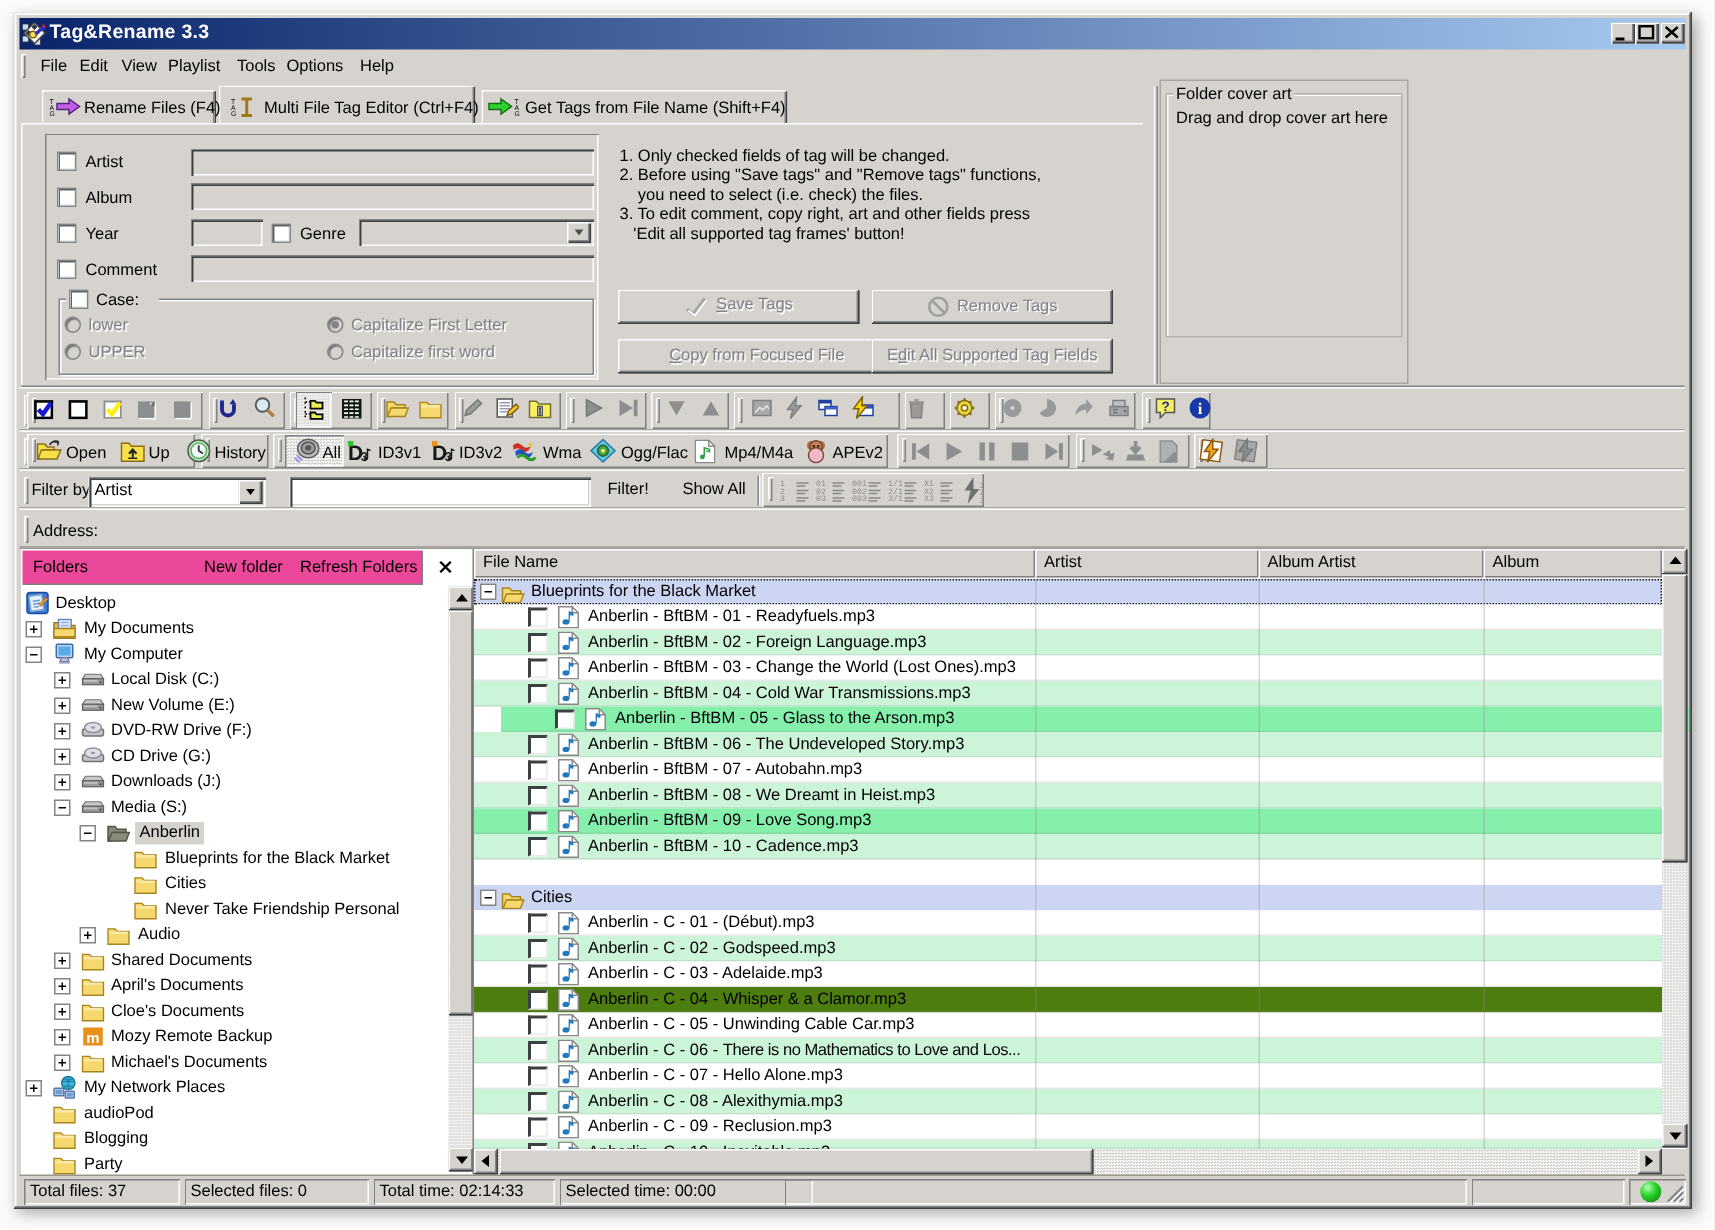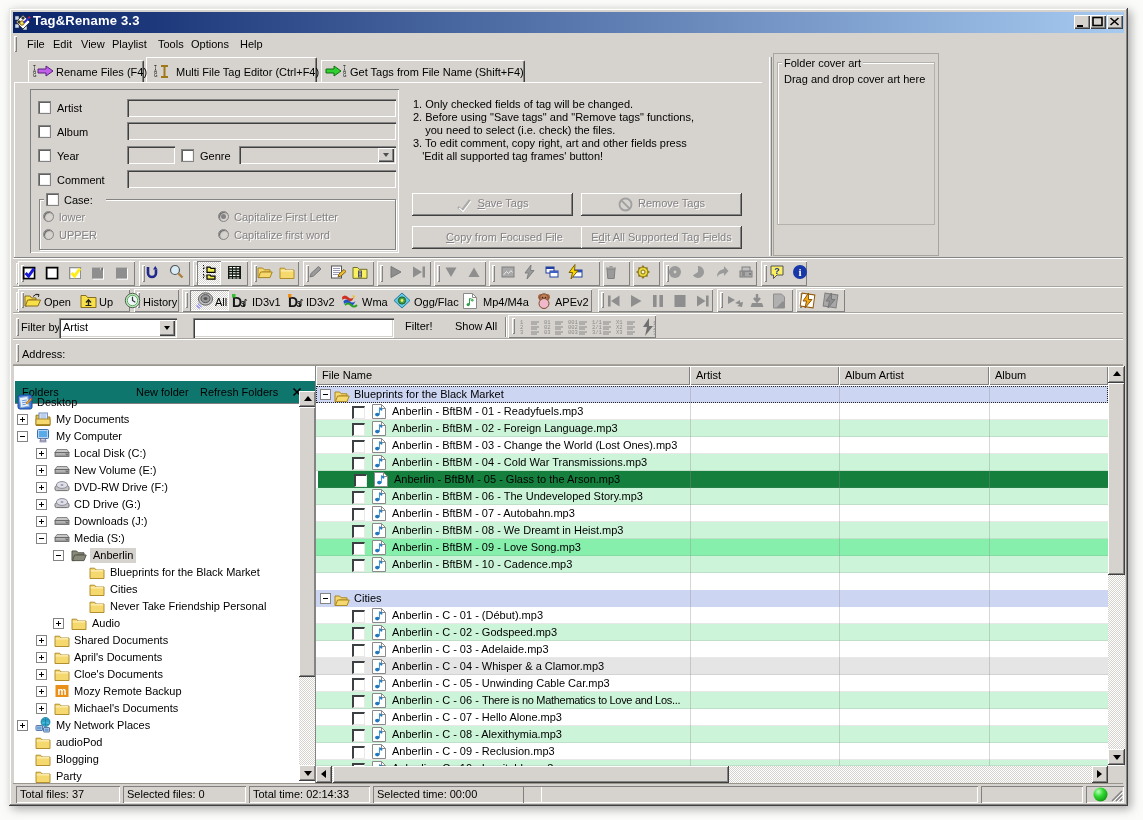--- a/index.html
+++ b/index.html
@@ -603,21 +603,21 @@
           <text x="13" y="18" font-family="Liberation Mono" font-size="5.5" fill="#8a8a8a">3</text>
         </svg>
       </div>
 </div>
 <div class="abs" style="left:4px;top:331px;width:1110px;height:26px;background:#d6d3ce;border-top:1px solid #fff;border-bottom:1px solid #a8a49e">
 <div class="abs" style="left:3px;top:4px;width:3px;height:18px;box-shadow:inset 1px 1px 0 #fff,inset -1px -1px 0 #848484"></div>
 
 <div class="abs t11" style="left:9px;top:8px">Address:</div>
 </div>
 <div class="abs" style="left:5px;top:358px;width:302px;height:418px;background:#fff"></div>
-<div class="abs raised" style="left:5px;top:372px;width:302px;height:24px;background:#0f766e">
+<div class="abs raised" style="left:5px;top:358px;width:268px;height:24px;background:#ec4899">
       <span class="t11" style="position:absolute;left:8px;top:6px">Folders</span>
       <span class="t11" style="position:absolute;left:122px;top:6px">New folder</span>
       <span class="t11" style="position:absolute;left:186px;top:6px">Refresh Folders</span>
       <svg style="position:absolute;left:278px;top:7px" width="10" height="10" viewBox="0 0 10 10">
         <path d="M1.5 1.5 l7 7 M8.5 1.5 l-7 7" stroke="#000" stroke-width="1.6"></path>
       </svg>
     </div>
 <div class="abs" style="left:8px;top:386px">
       <svg width="16" height="16" viewBox="0 0 16 16">
         <rect x="1" y="1" width="14" height="14" rx="2" fill="#3a78d8" stroke="#1a4a9c"></rect>
@@ -955,21 +955,21 @@
       <span style="position:absolute;left:56px;top:1px">
         <svg width="14" height="15" viewBox="0 0 14 15">
           <path d="M0.5 0.5 h9 l4 4 v10 h-13z" fill="#fff" stroke="#8a8a8a"></path>
           <path d="M9.5 0.5 v4 h4" fill="none" stroke="#8a8a8a"></path>
           <ellipse cx="5.3" cy="10.6" rx="2.3" ry="1.8" fill="#2079c0"></ellipse>
           <path d="M7.4 10.6 V3.6 l2.6 1.2 v1.6 l-1.6 -0.8" fill="#2079c0" stroke="#2079c0" stroke-width="0.6"></path>
         </svg>
       </span>
       <span class="t11" style="position:absolute;left:76px;top:2px">Anberlin - BftBM - 04 - Cold War Transmissions.mp3</span>
     </div>
-<div class="abs" style="left:309px;top:463px;width:792px;height:17px;background:#15803d;overflow:hidden;box-shadow:inset 0 -1px 0 rgba(130,130,130,0.18)">
+<div class="abs" style="left:325px;top:463px;width:792px;height:17px;background:#86efac;overflow:hidden;box-shadow:inset 0 -1px 0 rgba(130,130,130,0.18)">
       <span style="position:absolute;left:36px;top:2px"><span style="display:inline-block;width:13px;height:13px;background:#fff;border-top:2px solid #3c4042;border-left:2px solid #3c4042;border-right:1px solid #e8e8e4;border-bottom:1px solid #e8e8e4;box-sizing:border-box"></span></span>
       <span style="position:absolute;left:56px;top:1px">
         <svg width="14" height="15" viewBox="0 0 14 15">
           <path d="M0.5 0.5 h9 l4 4 v10 h-13z" fill="#fff" stroke="#8a8a8a"></path>
           <path d="M9.5 0.5 v4 h4" fill="none" stroke="#8a8a8a"></path>
           <ellipse cx="5.3" cy="10.6" rx="2.3" ry="1.8" fill="#2079c0"></ellipse>
           <path d="M7.4 10.6 V3.6 l2.6 1.2 v1.6 l-1.6 -0.8" fill="#2079c0" stroke="#2079c0" stroke-width="0.6"></path>
         </svg>
       </span>
       <span class="t11" style="position:absolute;left:76px;top:2px">Anberlin - BftBM - 05 - Glass to the Arson.mp3</span>
@@ -1076,21 +1076,21 @@
       <span style="position:absolute;left:56px;top:1px">
         <svg width="14" height="15" viewBox="0 0 14 15">
           <path d="M0.5 0.5 h9 l4 4 v10 h-13z" fill="#fff" stroke="#8a8a8a"></path>
           <path d="M9.5 0.5 v4 h4" fill="none" stroke="#8a8a8a"></path>
           <ellipse cx="5.3" cy="10.6" rx="2.3" ry="1.8" fill="#2079c0"></ellipse>
           <path d="M7.4 10.6 V3.6 l2.6 1.2 v1.6 l-1.6 -0.8" fill="#2079c0" stroke="#2079c0" stroke-width="0.6"></path>
         </svg>
       </span>
       <span class="t11" style="position:absolute;left:76px;top:2px">Anberlin - C - 03 - Adelaide.mp3</span>
     </div>
-<div class="abs" style="left:307px;top:650px;width:792px;height:17px;background:#e5e5e5;overflow:hidden;box-shadow:inset 0 -1px 0 rgba(130,130,130,0.18)">
+<div class="abs" style="left:307px;top:650px;width:792px;height:17px;background:#4d7c0f;overflow:hidden;box-shadow:inset 0 -1px 0 rgba(130,130,130,0.18)">
       <span style="position:absolute;left:36px;top:2px"><span style="display:inline-block;width:13px;height:13px;background:#fff;border-top:2px solid #3c4042;border-left:2px solid #3c4042;border-right:1px solid #e8e8e4;border-bottom:1px solid #e8e8e4;box-sizing:border-box"></span></span>
       <span style="position:absolute;left:56px;top:1px">
         <svg width="14" height="15" viewBox="0 0 14 15">
           <path d="M0.5 0.5 h9 l4 4 v10 h-13z" fill="#fff" stroke="#8a8a8a"></path>
           <path d="M9.5 0.5 v4 h4" fill="none" stroke="#8a8a8a"></path>
           <ellipse cx="5.3" cy="10.6" rx="2.3" ry="1.8" fill="#2079c0"></ellipse>
           <path d="M7.4 10.6 V3.6 l2.6 1.2 v1.6 l-1.6 -0.8" fill="#2079c0" stroke="#2079c0" stroke-width="0.6"></path>
         </svg>
       </span>
       <span class="t11" style="position:absolute;left:76px;top:2px">Anberlin - C - 04 - Whisper &amp; a Clamor.mp3</span>

